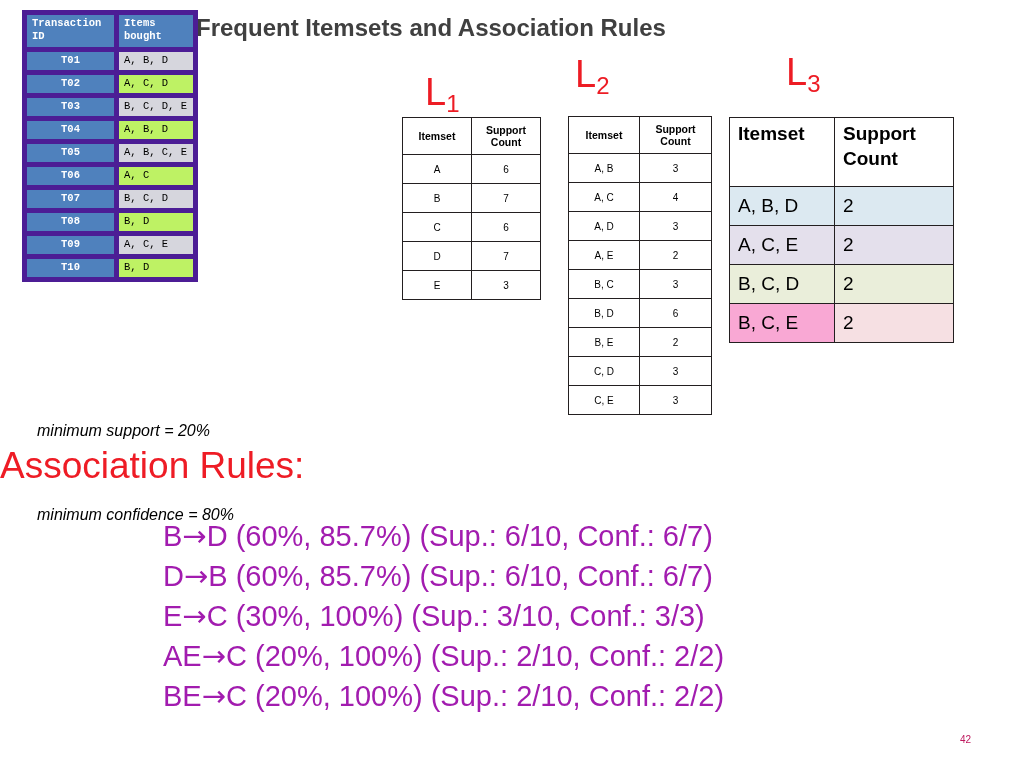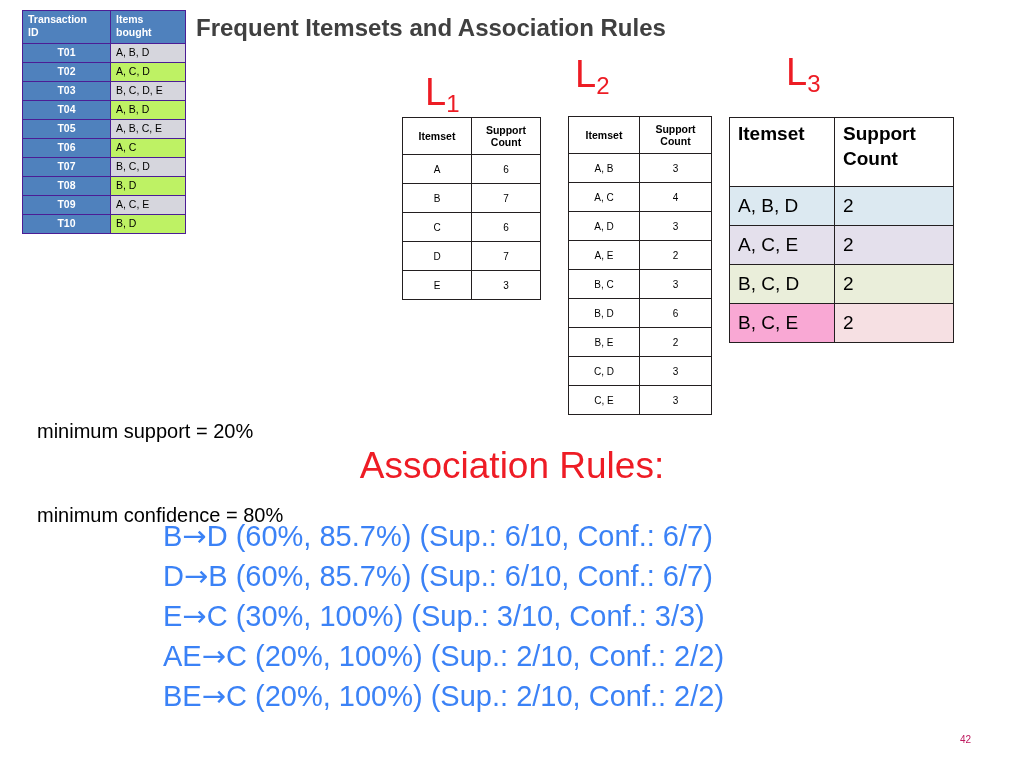--- a/index.html
+++ b/index.html
@@ -34,24 +34,25 @@
     position: absolute;
     left: 22px;
     top: 10px;
     border-collapse: collapse;
     font-size: 10.5px;
     font-weight: bold;
     font-family: "Liberation Sans", sans-serif;
   }
   #transactions-table td, #transactions-table th {
     padding: 2px 5px;
-    border: 1px solid #4c1d95;
+    border: 5px solid #4c1d95;
     vertical-align: top;
     text-align: left;
     line-height: 13px;
+    font-family: Liberation Mono, monospace;
   }
   #transactions-table thead th {
     background: #4f81bd;
     color: #ffffff;
     height: 28px;
     font-weight: bold;
   }
   #transactions-table thead th.c1 { width: 77px; }
   #transactions-table thead th.c2 { width: 64px; }
   #transactions-table tbody td.tid {
@@ -144,43 +145,43 @@
     font-size: 19px;
     font-weight: normal;
     height: 32px;
   }
 
   
   #min-params {
     position: absolute;
     left: 37px;
     top: 361px;
-    font-size: 20px;
+    font-size: 16px;
+    font-style: italic;
     line-height: 28px;
     color: #000000;
     white-space: pre;
   }
 
   
   #rules-heading {
     position: absolute;
     left: 0px;
     top: 445px;
     width: 1024px;
-    text-align: center;
     font-size: 37px;
     color: #ee1c25;
     font-weight: normal;
   }
   #rules-list {
     position: absolute;
     left: 163px;
     top: 516px;
     font-size: 29px;
-    color: #3b82f6;
+    color: #a21caf;
     line-height: 40px;
     white-space: nowrap;
   }
   #rules-list .rule { display: block; }
   .arrow-glyph { font-family: "DejaVu Sans", sans-serif; }
 
   
   #page-number {
     position: absolute;
     left: 960px;

